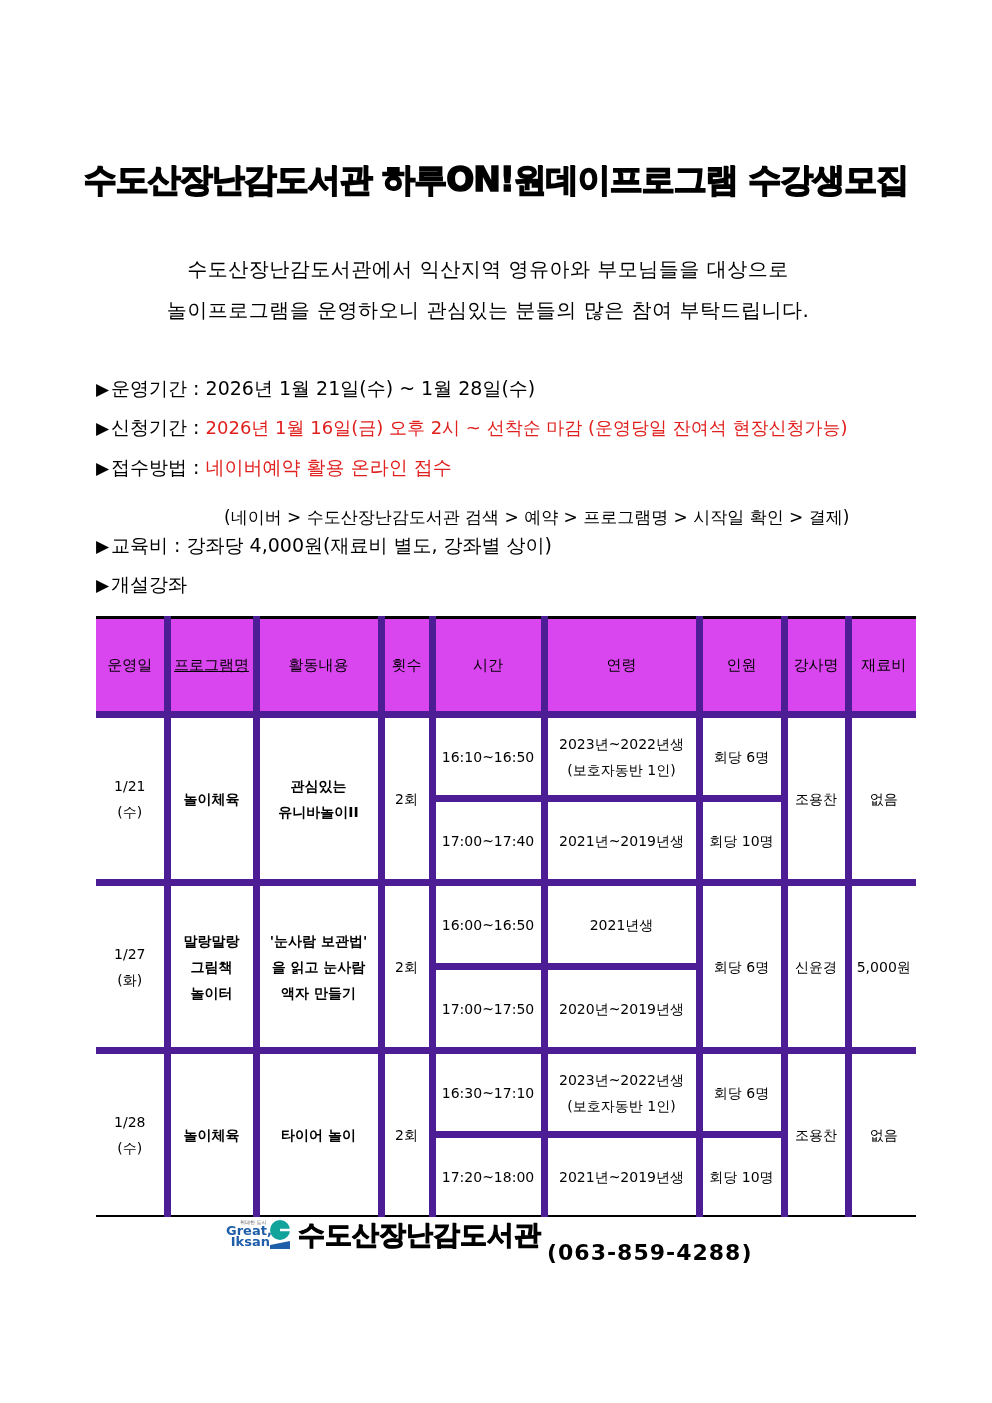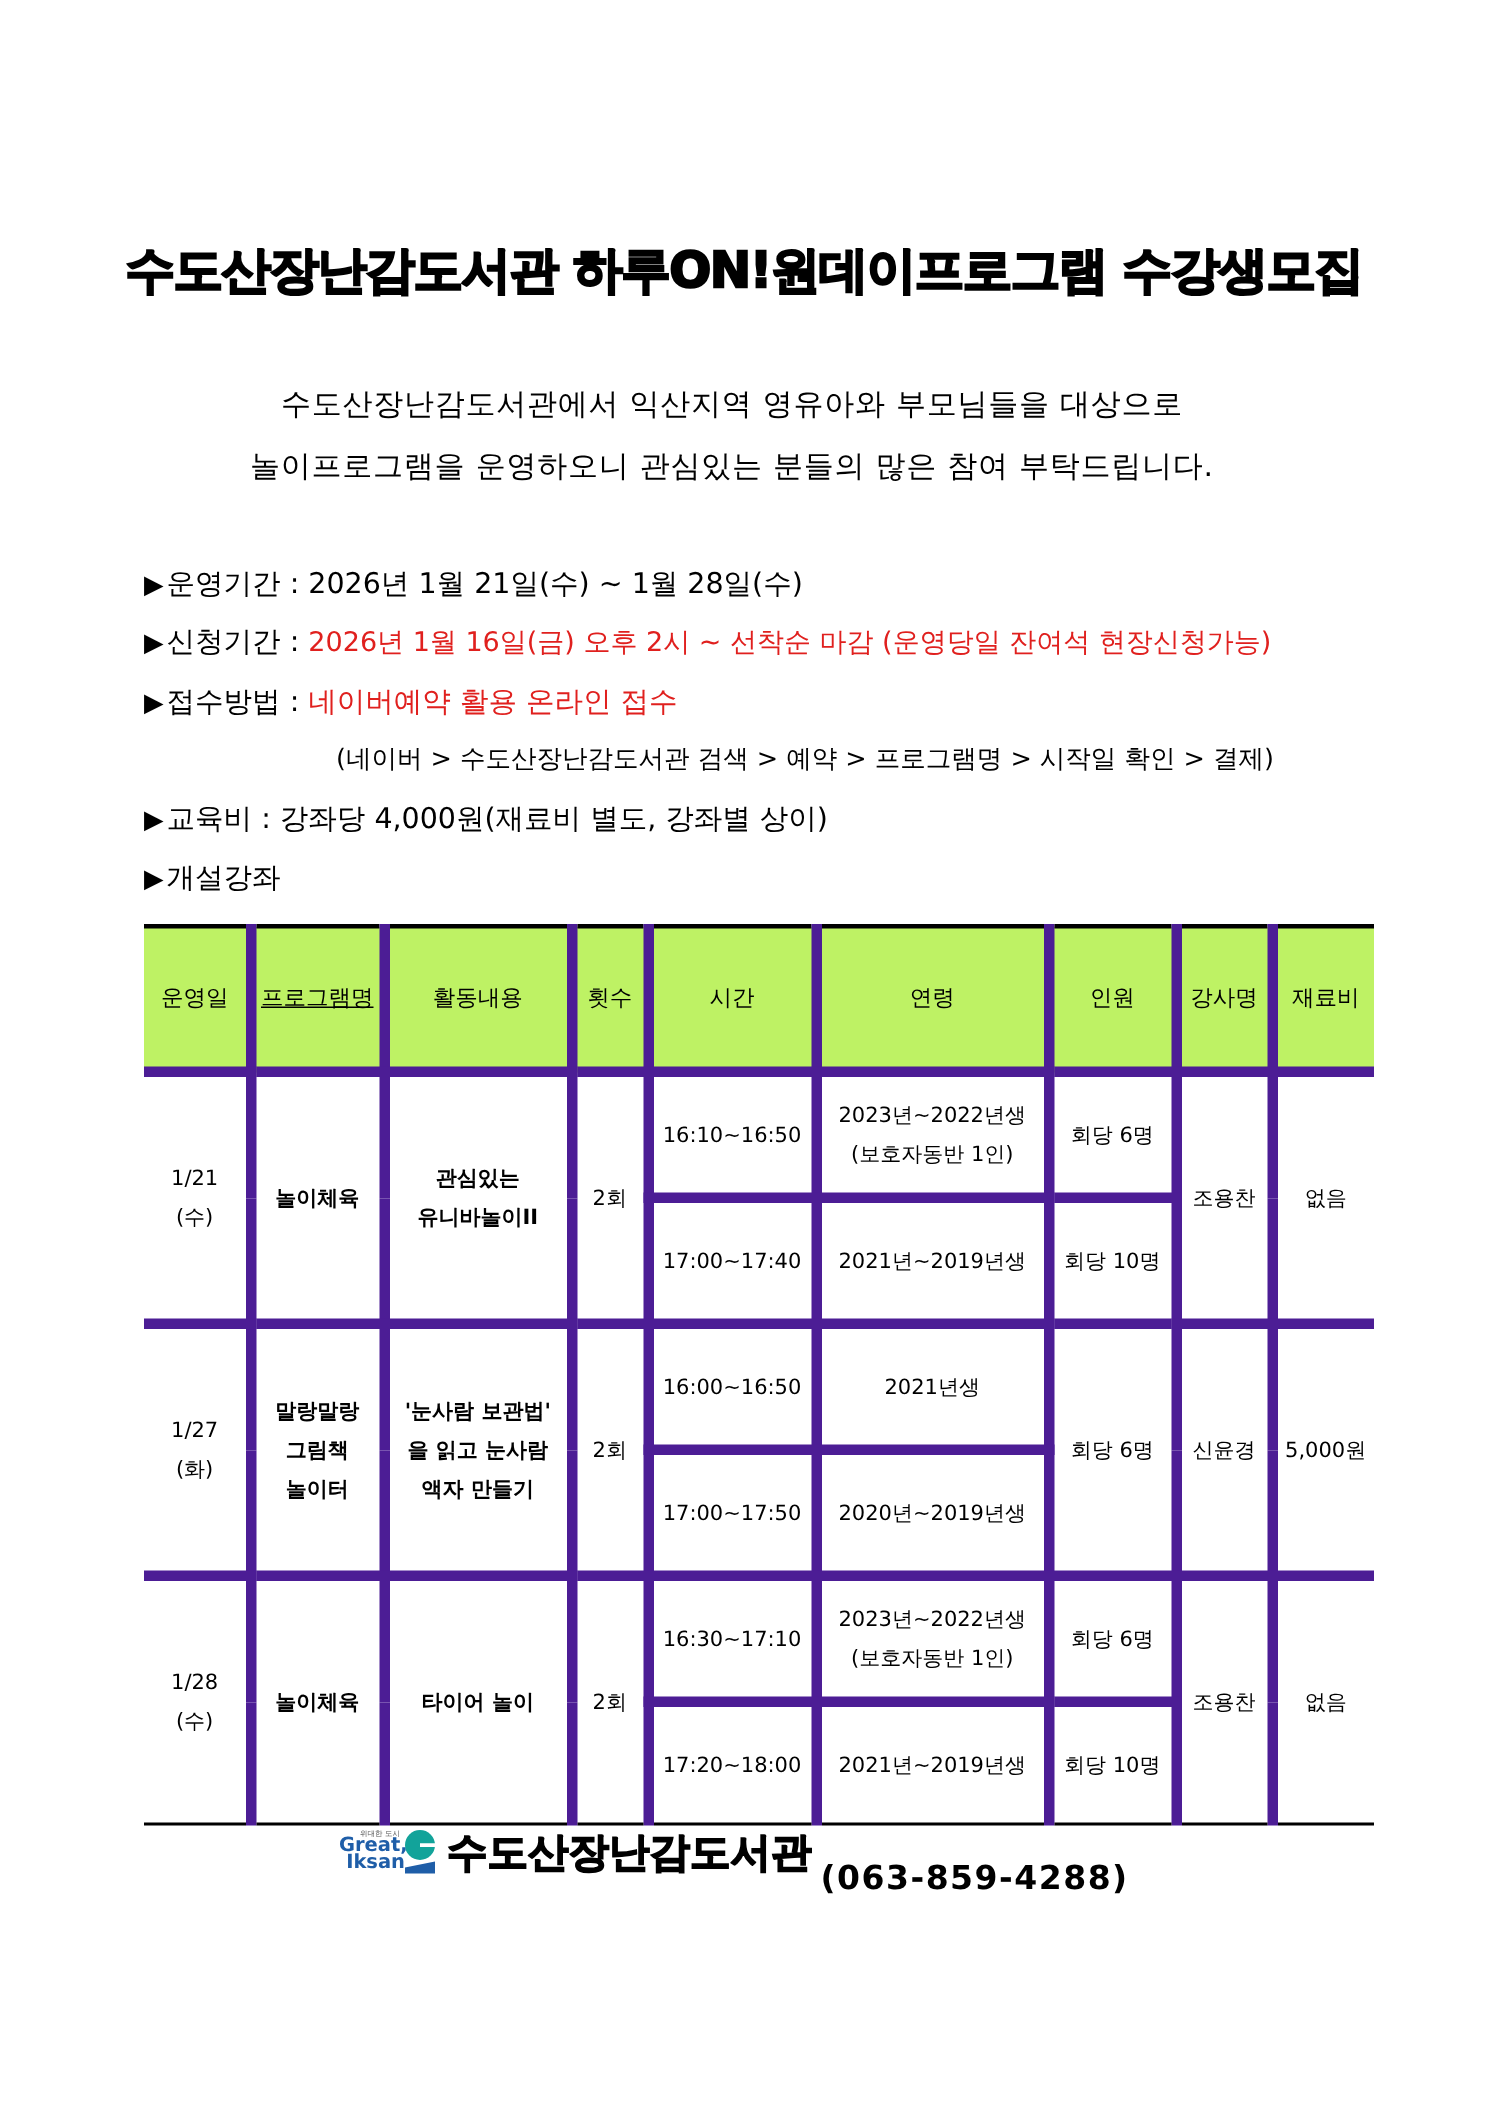--- a/index.html
+++ b/index.html
@@ -14,33 +14,33 @@
   }
   .intro { position: absolute; left: 0; width: 976px; text-align: center; font-size: 20px; letter-spacing: 0.5px; }
   .intro.l1 { top: 256px; }
   .intro.l2 { top: 297px; }
   .info { position: absolute; left: 96px; font-size: 19px; white-space: nowrap; }
   .info .tri { display: inline-block; font-size: 17px; margin-right: 2px; }
   .red { color: #e0201e; }
   .r1 { top: 376px; }
   .r2 { top: 415px; }
   .r3 { top: 455px; }
-  .r3b { top: 494px; left: 224px; font-size: 17px; }
+  .r3b { top: 506px; left: 224px; font-size: 17px; }
   .r4 { top: 533px; }
   .r5 { top: 572px; }
   table.courses {
     position: absolute; top: 616px; left: 96px; width: 820px;
     border-collapse: collapse; table-layout: fixed; font-size: 14px;
   }
   table.courses th, table.courses td {
     border: 7px solid #4c1d95; text-align: center; vertical-align: middle; padding: 0; line-height: 26px;
   }
   table.courses tr > :first-child { border-left: none; }
   table.courses tr > :last-child { border-right: none; }
-  table.courses thead th { background: #bef264; height: 92px; font-weight: normal; font-size: 15px; border-top: 3px solid #000; }
+  table.courses thead th { background: #d946ef; height: 92px; font-weight: normal; font-size: 15px; border-top: 3px solid #000; }
   table.courses thead th.underline span { text-decoration: underline; }
   table.courses td.sub { height: 77px; }
   table.courses tbody tr.last td { border-bottom: 2px solid #000; }
   table.courses tbody tr.grp td { border-top: 1px solid #000; }
   .bold { font-weight: bold; }
   .footer {
     position: absolute; top: 1215px; left: 226px; height: 40px; display: flex; align-items: center; gap: 6px;
   }
   .logo { position: relative; width: 66px; height: 36px; }
   .logo .txt { position: absolute; left: 0; top: 8px; font-size: 13px; line-height: 11px; font-weight: bold; color: #1f5ea8; text-align: right; width: 44px; }

